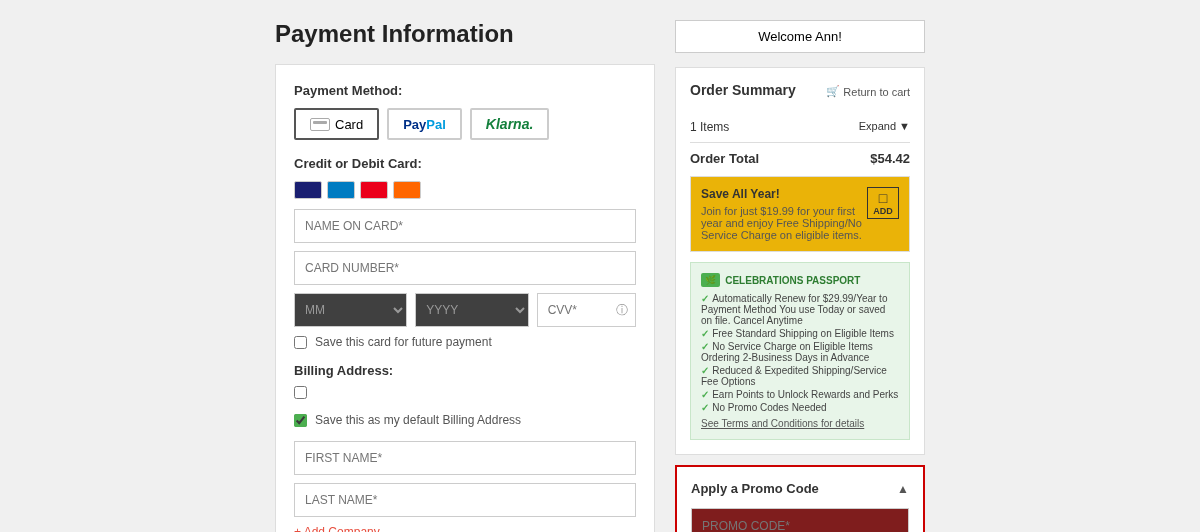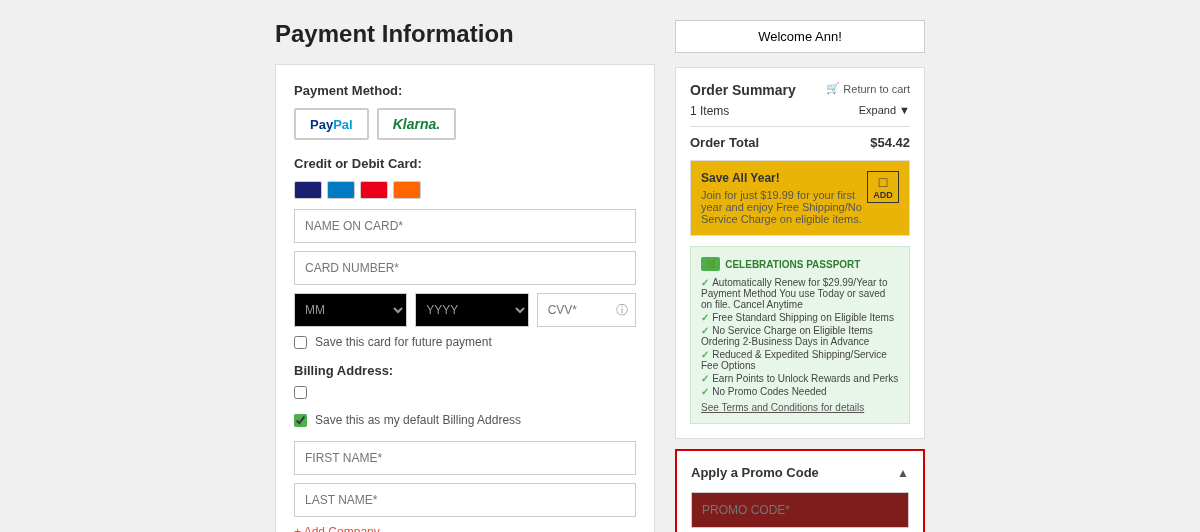--- a/index.html
+++ b/index.html
@@ -98,21 +98,21 @@
     .expiry-cvv-row {
       display: flex;
       gap: 8px;
       margin-bottom: 8px;
     }
     .expiry-select {
       border: 1px solid #ccc;
       padding: 8px 6px;
       font-size: 12px;
       color: #999;
-      background: #000000;
+      background: #404040;
       flex: 1;
     }
     .cvv-wrap {
       flex: 1;
       position: relative;
     }
     .cvv-input {
       width: 100%;
       border: 1px solid #ccc;
       padding: 9px 28px 9px 10px;
@@ -174,22 +174,22 @@
     }
     .order-summary-panel {
       background: #fff;
       border: 1px solid #ddd;
       padding: 14px;
       margin-bottom: 10px;
     }
     .summary-header {
       display: flex;
       justify-content: space-between;
-      align-items: flex-start;
-      margin-bottom: 6px;
+      align-items: flex-end;
+      margin-bottom: 22px;
     }
     .summary-title {
       font-weight: bold;
       font-size: 14px;
     }
     .return-cart {
       font-size: 11px;
       color: #555;
       text-decoration: none;
       display: flex;
@@ -325,20 +325,26 @@
 
 <div class="page-wrapper">
 
   <div class="left-col">
     <h1 class="page-title">Payment Information</h1>
 
     <div class="payment-panel">
       
       <div class="section-label">Payment Method:</div>
       <div class="payment-methods">
+        <button class="pay-btn active">
+          <span style="display:inline-block;width:20px;height:13px;border:1px solid #aaa;border-radius:2px;background:#fff;position:relative;">
+            <span style="position:absolute;left:2px;top:2px;right:2px;height:3px;background:#aaa;border-radius:1px;"></span>
+          </span>
+          <span>Card</span>
+        </button>
         <button class="pay-btn">
           <span class="paypal-logo">Pay<span>Pal</span></span>
         </button>
         <button class="pay-btn">
           <span class="klarna-logo">Klarna.</span>
         </button>
       </div>
 
       
       <div class="section-label">Credit or Debit Card:</div>

